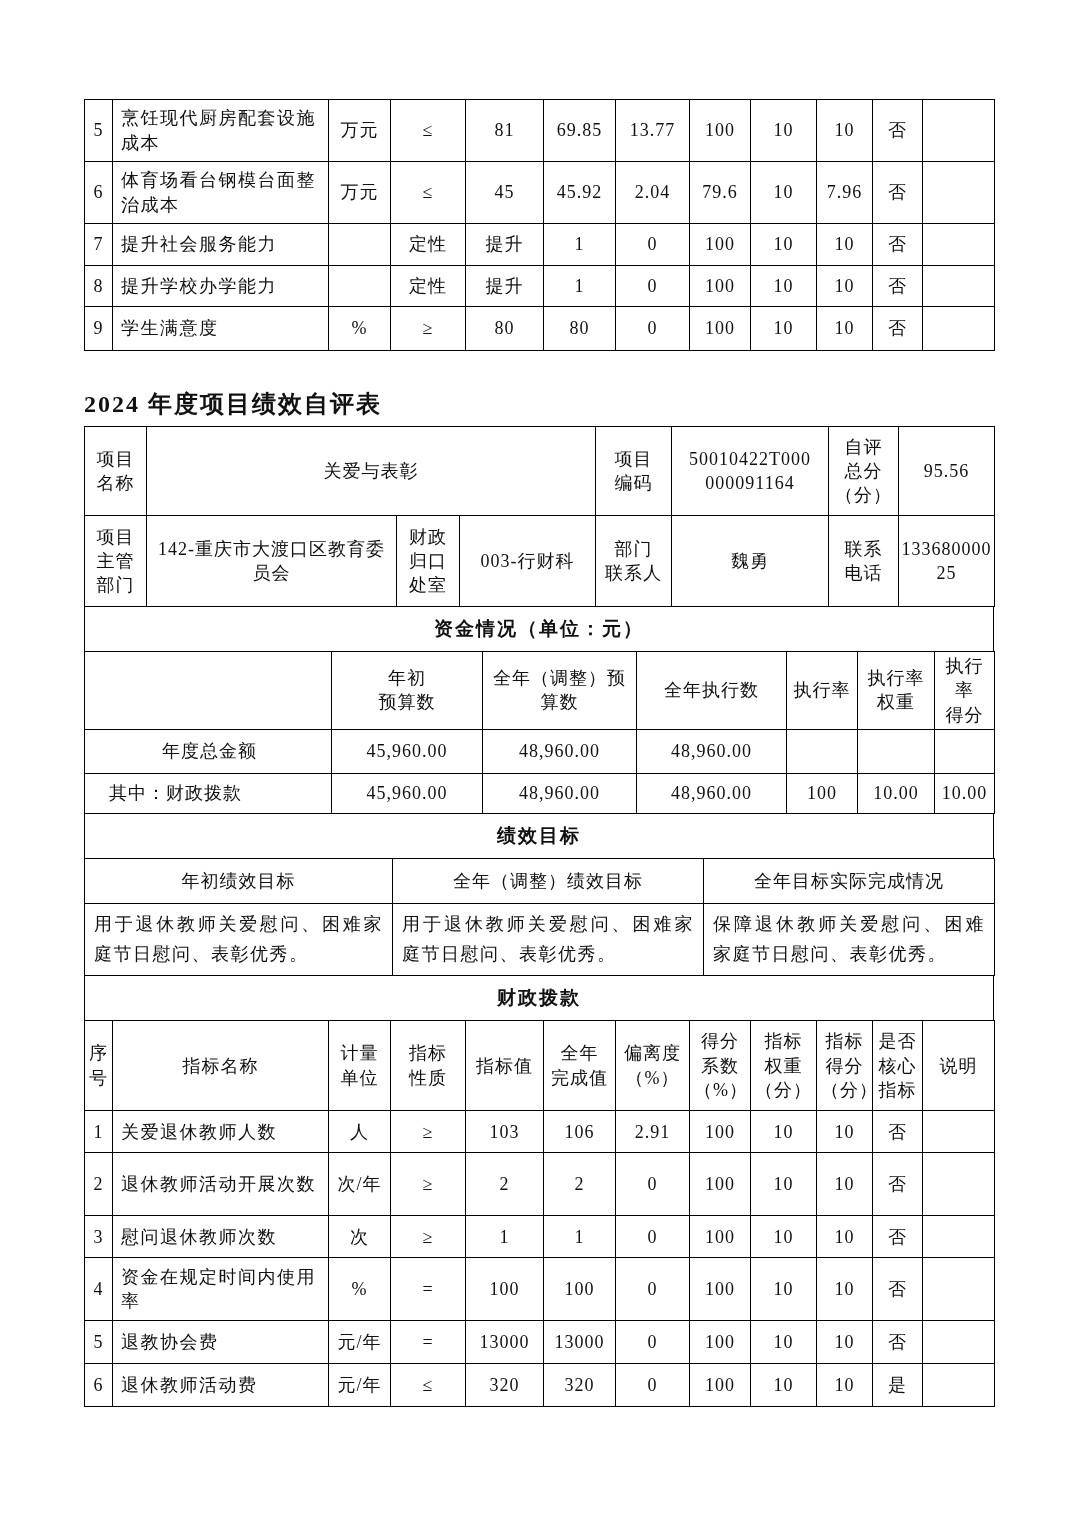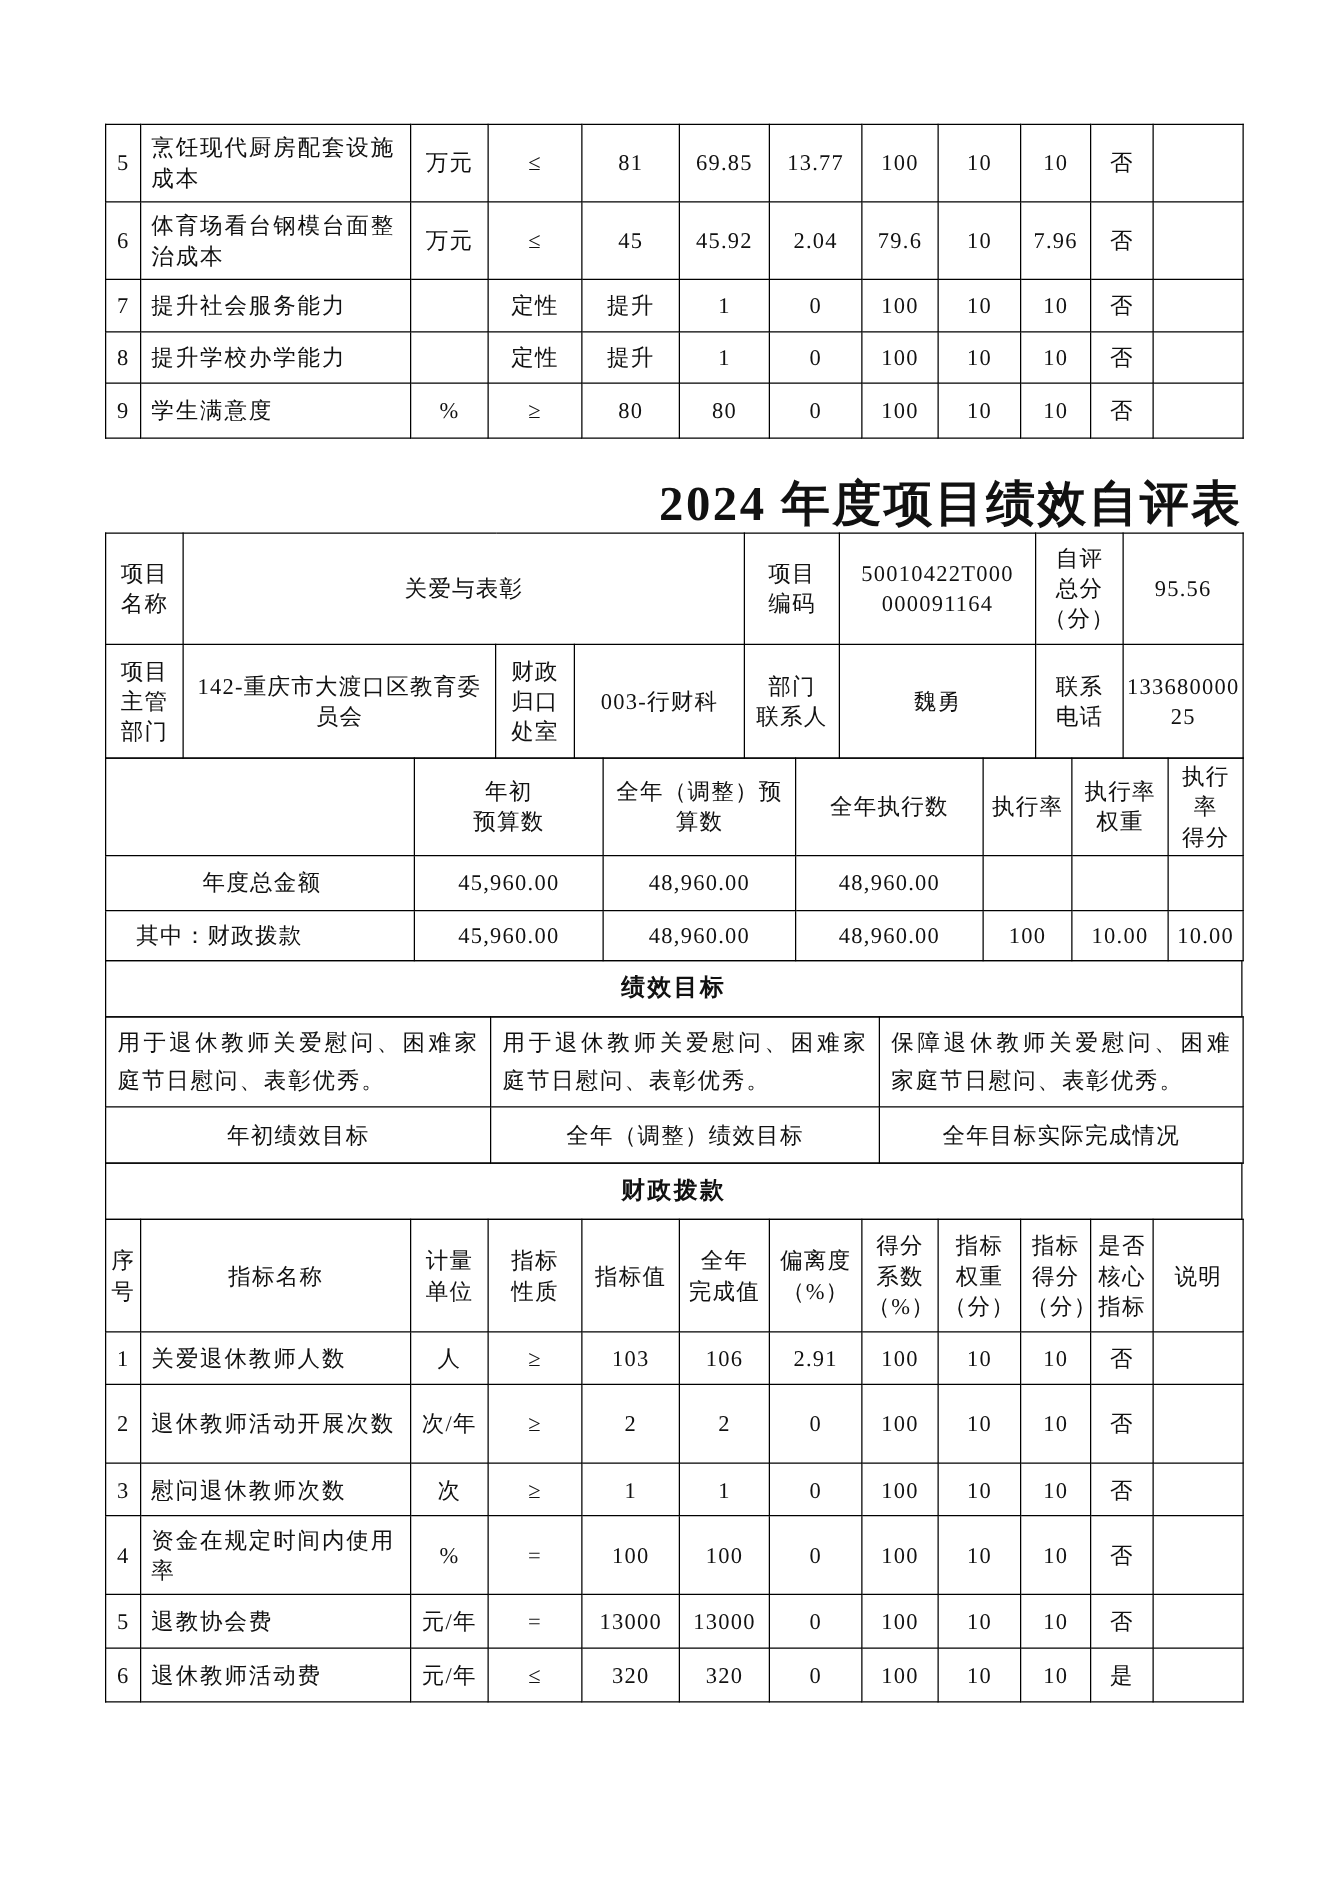--- a/index.html
+++ b/index.html
@@ -24,21 +24,21 @@
     line-height:1.35;
     overflow:hidden;
     word-break:break-all;
   }
   .pre{white-space:pre-line;}
   .left{text-align:center;padding-left:7px;}
   .indent{text-align:left;padding-left:24px;}
   .name-cell{text-align:left;padding-left:8px;letter-spacing:1.5px;}
   .doc-title{
     margin-top:31px;height:44px;line-height:44px;
-    text-align:right;font-size:39px;font-weight:bold;letter-spacing:2px;
+    text-align:left;font-size:24px;font-weight:bold;letter-spacing:2px;
   }
   .band{
     margin-top:-1px;border:1px solid #000;height:44px;line-height:44px;
     text-align:center;font-size:19px;font-weight:bold;letter-spacing:2px;
     position:relative;z-index:2;background:transparent;
   }
   .goal-text{
     text-align:justify;text-justify:inter-ideograph;
     padding:6px 9px;line-height:1.65;letter-spacing:1.5px;vertical-align:top;
   }
@@ -179,20 +179,21 @@
         <td class="pre">部门
 联系人</td>
         <td>魏勇</td>
         <td class="pre">联系
 电话</td>
         <td class="phone-cell">13368000025</td>
       </tr>
     </tbody>
       </table>
 
+    <div class="band">资金情况（单位：元）</div>
 
     <table>
       <colgroup>
         <col style="width:247px">
           <col style="width:151px">
           <col style="width:154px">
           <col style="width:150px">
         <col style="width:71px">
           <col style="width:77px">
           <col style="width:60px">
@@ -234,29 +235,29 @@
 
     <div class="band">绩效目标</div>
 
     <table>
       <colgroup>
         <col style="width:308px">
           <col style="width:311px">
           <col style="width:291px">
       </colgroup>
       <tbody>
-          <tr style="height:60px">
+          <tr style="height:45px">
+        <th>年初绩效目标</th>
+        <th>全年（调整）绩效目标</th>
+        <th>全年目标实际完成情况</th>
+      </tr>
+      <tr style="height:60px">
         <td class="goal-text">用于退休教师关爱慰问、困难家庭节日慰问、表彰优秀。</td>
         <td class="goal-text">用于退休教师关爱慰问、困难家庭节日慰问、表彰优秀。</td>
         <td class="goal-text">保障退休教师关爱慰问、困难家庭节日慰问、表彰优秀。</td>
-      </tr>
-      <tr style="height:45px">
-        <th>年初绩效目标</th>
-        <th>全年（调整）绩效目标</th>
-        <th>全年目标实际完成情况</th>
       </tr>
     </tbody>
       </table>
 
     <div class="band">财政拨款</div>
 
     <table>
       <colgroup>
         <col style="width:28px">
           <col style="width:216px">

